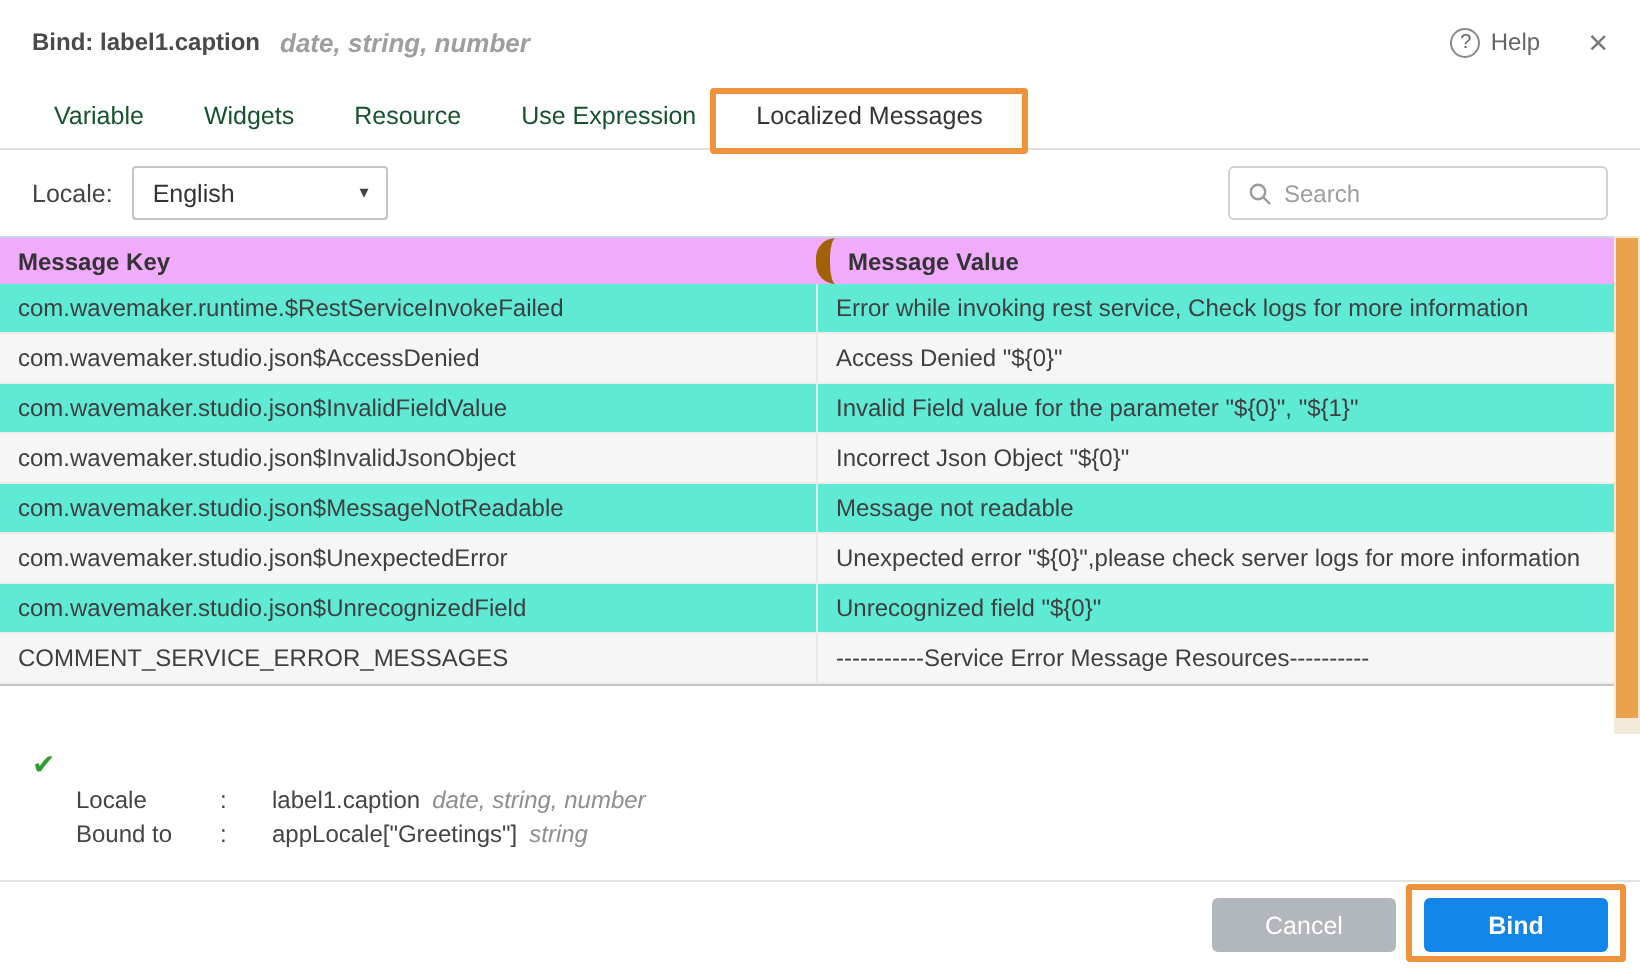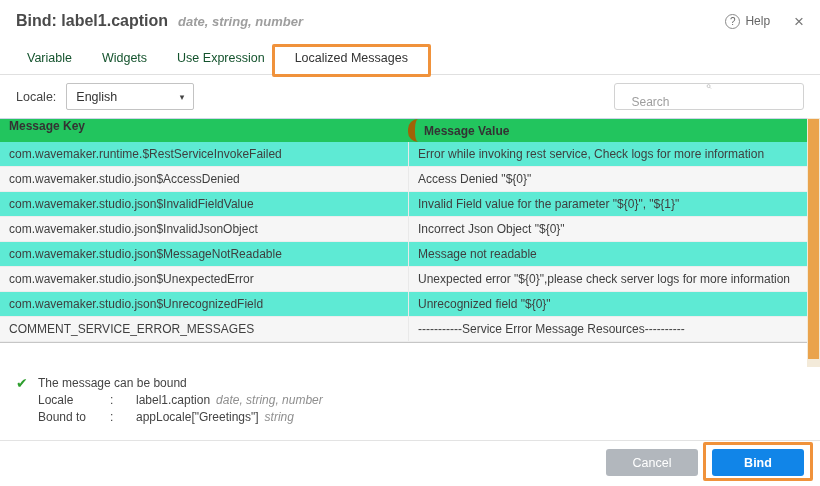--- a/index.html
+++ b/index.html
@@ -3,44 +3,44 @@
 <meta charset="utf-8">
 <style>
   * { box-sizing: border-box; margin: 0; padding: 0; }
   html,body { width:820px; height:486px; overflow:hidden; }
   body { font-family: "Liberation Sans", "DejaVu Sans", sans-serif; background:#fff; }
 
   .dialog { position:relative; width:820px; height:486px; background:#fff; }
 
   
   .header { position:absolute; top:0; left:0; right:0; height:42px; display:flex; align-items:center; padding:0 16px; background:#fff; }
-  .title { font-size:16px; font-weight:bold; color:#4a4a4a; }
+  .title { font-size:12px; font-weight:bold; color:#4a4a4a; }
   .subtitle { font-size:13px; font-style:italic; color:#9e9e9e; margin-left:10px; font-weight:bold; }
   .header-right { margin-left:auto; display:flex; align-items:center; color:#666; font-size:12px; }
   .help-circle { width:15px; height:15px; border:1px solid #8a8a8a; border-radius:50%; font-size:10px; display:flex; align-items:center; justify-content:center; color:#666; margin-right:5px; cursor:pointer; }
   .help-text { cursor:pointer; }
   .close { font-size:17px; color:#777; margin-left:24px; cursor:pointer; line-height:1; }
 
   
   .tabs { position:absolute; top:42px; left:0; right:0; height:33px; border-bottom:1px solid #e0e0e0; display:flex; padding-left:12px; }
   .tab { padding:0 15px; line-height:32px; font-size:12.5px; color:#14532d; cursor:pointer; position:relative; }
   .tab.active { color:#333; }
 
   
   .controls { position:absolute; top:75px; left:0; right:0; height:43px; display:flex; align-items:center; padding:0 16px; }
   .locale-label { font-size:12.5px; color:#444; margin-right:10px; }
   .select { width:128px; height:27px; border:1px solid #c3c3c3; border-radius:2px; background:#fff; display:flex; align-items:center; justify-content:space-between; padding:0 9px; font-size:12.5px; color:#333; cursor:pointer; }
   .caret { font-size:9px; color:#444; }
-  .search { margin-left:auto; width:190px; height:27px; border:1px solid #d2d2d2; border-radius:3px; background:#fff; display:flex; align-items:center; padding:0 9px; gap:6px;flex-direction:column; }
+  .search { margin-left:auto; width:190px; height:27px; border:1px solid #d2d2d2; border-radius:3px; background:#fff; display:flex; align-items:center; padding:0 9px; gap:6px; }
   .search input { border:none; outline:none; flex:1; font-size:12px; font-family:inherit; color:#333; background:transparent; min-width:0; }
   .search input::placeholder { color:#9e9e9e; }
 
   
   .table { position:absolute; top:118px; left:0; right:0; border-top:1px solid #cdd5e8; border-bottom:1px solid #c6c6c6; }
-  .thead { display:flex; height:23px; background:#22c55e; align-items:flex-start; font-size:12px; font-weight:bold; color:#333; }
+  .thead { display:flex; height:23px; background:#f0abfc; align-items:center; font-size:12px; font-weight:bold; color:#333; }
   .th-key { width:408px; padding-left:9px; }
   .th-val { flex:1; padding-left:9px; border-left:7px solid #a16207; height:100%; display:flex; align-items:center;border-radius:10px; }
   .trow { display:flex; height:25px; align-items:center; font-size:12px; color:#3f3f3f; border-bottom:1px solid #ededed; background:#5eead4; cursor:pointer; }
   .trow.alt { background:#f6f6f6; }
   .trow.selected { background:#e3e5f6; border-bottom-color:#d4d6ea; }
   .cell { overflow:hidden; white-space:nowrap; height:100%; display:flex; align-items:center; }
   .cell.key { width:408px; padding-left:9px; position:relative; }
   .cell.val { flex:1; padding-left:9px; border-left:1px solid #e9e9e9; }
   .trow.selected .cell.val { border-left-color:#c7cae2; }
 
@@ -84,20 +84,21 @@
     <div class="header-right">
       <span class="help-circle">?</span>
       <span class="help-text">Help</span>
       <span class="close">×</span>
     </div>
   </div>
 
   <div class="tabs">
     <div class="tab">Variable</div>
     <div class="tab">Widgets</div>
+    <div class="tab">Resource</div>
     <div class="tab">Use Expression</div>
     <div class="tab active">
       <span>Localized Messages</span>
       <div class="annotation ann-tab"></div>
     </div>
   </div>
 
   <div class="controls">
     <span class="locale-label">Locale:</span>
     <div class="select">
@@ -153,21 +154,20 @@
     </div>
   </div>
 
   <div class="scrollbar">
     <div class="scroll-thumb"></div>
   </div>
 
   <div class="status">
     <div class="s-line">
       <span class="check">✔</span>
-      <span>The message can be bound</span>
     </div>
     <div class="s-line indent">
       <span class="s-lbl">Locale</span>
       <span class="s-colon">:</span>
       <span class="s-val">label1.caption</span>
       <span class="s-type">date, string, number</span>
     </div>
     <div class="s-line indent">
       <span class="s-lbl">Bound to</span>
       <span class="s-colon">:</span>

